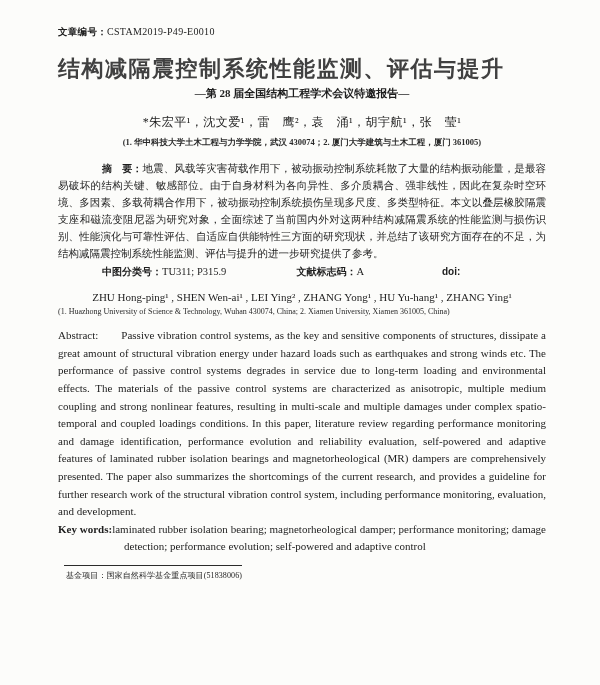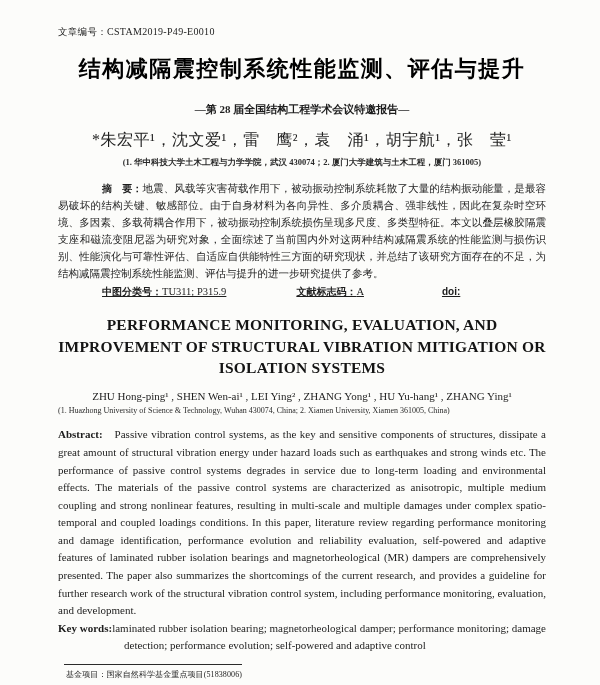--- a/index.html
+++ b/index.html
@@ -8,46 +8,46 @@
     background:#f3f2ef;
     font-family:"Liberation Serif","DejaVu Serif",serif;
     color:#1d1d1d;
   }
   .page{
     width:600px;height:685px;box-sizing:border-box;
     background:#fcfcfa;
     padding:26px 54px 8px 58px;
   }
   .article-no{font-size:10px;letter-spacing:.3px;}
-  .article-no .lbl{font-family:"Liberation Sans","DejaVu Sans",sans-serif;font-weight:normal;font-size:9.5px;text-align:center;}
+  .article-no .lbl{font-family:"Liberation Sans","DejaVu Sans",sans-serif;font-weight:bold;font-size:9.5px;text-align:center;}
   .title-zh{
-    margin-top:15px;text-align:center;
+    margin-top:15px;text-align:left;
     font-size:22px;font-weight:bold;letter-spacing:1.5px;
-    color:#000000;
+    color:#404040;
   }
-  .subtitle-zh{margin-top:18px;text-align:center;font-size:11px;font-weight:bold;}
-  .authors-zh{margin-top:13px;text-align:center;font-size:16px;letter-spacing:.5px;}
+  .subtitle-zh{margin-top:2px;text-align:center;font-size:11px;font-weight:bold;}
+  .authors-zh{margin-top:13px;text-align:center;font-size:12px;letter-spacing:.5px;}
   .affil-zh{margin-top:6px;text-align:center;font-size:8.5px;color:#2a2a2a;font-weight:bold;}
   .abstract-zh{margin-top:11px;font-size:10.5px;line-height:1.62;text-align:justify;}
   .abstract-zh .lbl,.keywords-zh .lbl,.clc-line .lbl{
     font-family:"Liberation Sans","DejaVu Sans",sans-serif;font-weight:bold;font-size:10px;margin-left:44px;
   }
   .keywords-zh{margin-top:1px;font-size:10.5px;line-height:1.6;text-align:justify;}
-  .clc-line{margin-top:3px;font-size:10.5px;text-decoration:underline;}
+  .clc-line{margin-top:3px;font-size:10.5px;}
   .clc-line .gap{display:inline-block;width:26px;}
   .clc-line .gap2{display:inline-block;width:34px;}
   .title-en{
     margin-top:15px;text-align:center;
     font-size:15.5px;font-weight:bold;line-height:1.38;letter-spacing:.2px;
     color:#141414;
   }
   .authors-en{margin-top:12px;text-align:center;font-size:11px;}
   .affil-en{margin-top:4px;font-size:8px;color:#2a2a2a;}
   .abstract-en{margin-top:11px;font-size:11px;line-height:1.6;text-align:justify;}
-  .abstract-en .lbl{font-weight:bold;padding-right:12px;margin-top:16px;}
+  .abstract-en .lbl{font-weight:normal;padding-right:23px;margin-top:16px;}
   .keywords-en{
     font-size:11px;line-height:1.6;text-align:justify;
     padding-left:66px;text-indent:-66px;
   }
   .keywords-en .lbl{font-weight:bold;}
   .fn-rule{width:178px;border:0;border-top:1.5px solid #2b2b2b;margin:9px 0 4px 6px;}
   .footnotes{font-size:8px;line-height:1.5;color:#222;padding-left:8px;letter-spacing:.1px;}
   .fn-line{white-space:nowrap;overflow:hidden;}
 </style>
 </head>
@@ -69,21 +69,20 @@
 
   <div class="abstract-zh">
     <span class="lbl">摘　要：</span><span>地震、风载等灾害荷载作用下，被动振动控制系统耗散了大量的结构振动能量，是最容易破坏的结构关键、敏感部位。由于自身材料为各向异性、多介质耦合、强非线性，因此在复杂时空环境、多因素、多载荷耦合作用下，被动振动控制系统损伤呈现多尺度、多类型特征。本文以叠层橡胶隔震支座和磁流变阻尼器为研究对象，全面综述了当前国内外对这两种结构减隔震系统的性能监测与损伤识别、性能演化与可靠性评估、自适应自供能特性三方面的研究现状，并总结了该研究方面存在的不足，为结构减隔震控制系统性能监测、评估与提升的进一步研究提供了参考。</span>
   </div>
 
 
   <div class="clc-line">
     <span class="lbl">中图分类号：</span><span>TU311; P315.9</span><span class="gap"></span><span class="lbl">文献标志码：</span><span>A</span><span class="gap2"></span><span class="lbl">doi:</span>
   </div>
 
-  <div class="title-en">PERFORMANCE MONITORING, EVALUATION, AND IMPROVEMENT OF STRUCTURAL VIBRATION MITIGATION OR ISOLATION SYSTEMS</div>
 
   <div class="authors-en">ZHU Hong-ping¹ , SHEN Wen-ai¹ , LEI Ying² , ZHANG Yong¹ , HU Yu-hang¹ , ZHANG Ying¹</div>
 
   <div class="affil-en">(1. Huazhong University of Science &amp; Technology, Wuhan 430074, China; 2. Xiamen University, Xiamen 361005, China)</div>
 
   <div class="abstract-en">
     <span class="lbl">Abstract:</span><span>Passive vibration control systems, as the key and sensitive components of structures, dissipate a great amount of structural vibration energy under hazard loads such as earthquakes and strong winds etc. The performance of passive control systems degrades in service due to long-term loading and environmental effects. The materials of the passive control systems are characterized as anisotropic, multiple medium coupling and strong nonlinear features, resulting in multi-scale and multiple damages under complex spatio-temporal and coupled loadings conditions. In this paper, literature review regarding performance monitoring and damage identification, performance evolution and reliability evaluation, self-powered and adaptive features of laminated rubber isolation bearings and magnetorheological (MR) dampers are comprehensively presented. The paper also summarizes the shortcomings of the current research, and provides a guideline for further research work of the structural vibration control system, including performance monitoring, evaluation, and development.</span>
   </div>
 
   <div class="keywords-en">

